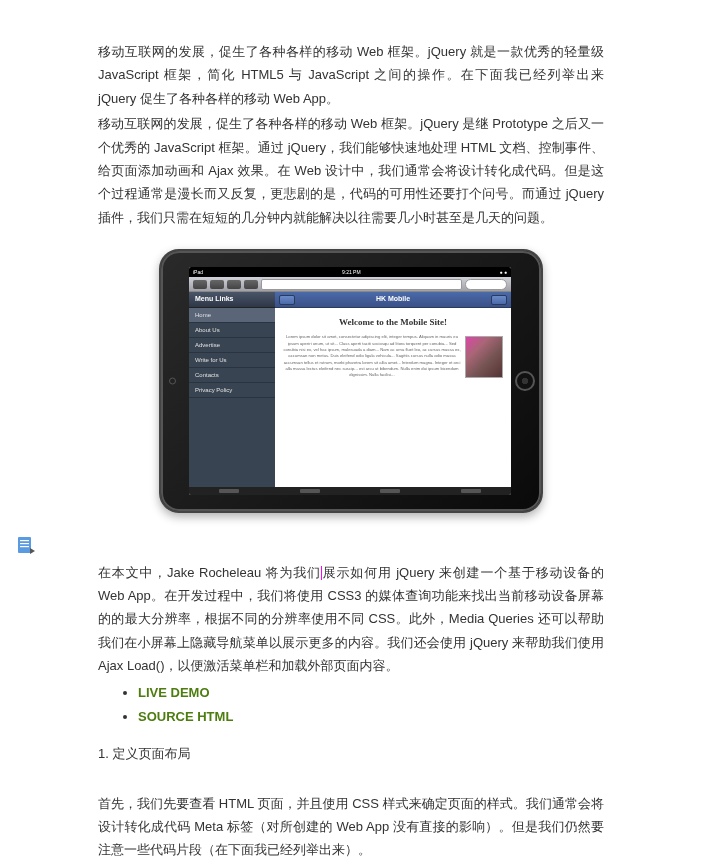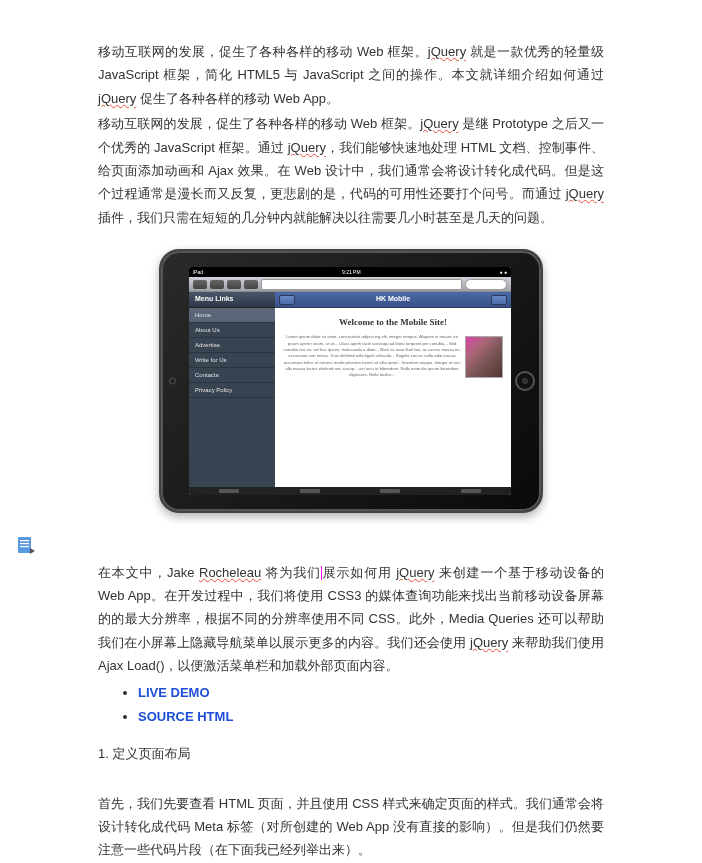--- a/index.html
+++ b/index.html
@@ -12,21 +12,21 @@
     background: #fff;
     width: 702px;
   }
   .content {
     padding: 40px 98px 20px 98px;
   }
   .para {
     margin: 0 0 2px 0;
     text-align: justify;
   }
-  .para .u { text-decoration: underline; text-decoration-color: #e74c3c; text-decoration-style: wavy; text-decoration-thickness: 1px; }
+  .para .u { text-decoration-color: #e74c3c; text-decoration-style: wavy; text-decoration-thickness: 1px; }
   .cursor { display:inline-block; width:1px; height:14px; background:#f0f; vertical-align:middle; margin:0 0px; }
   
   
   .ipad-wrap { text-align:center; margin: 20px 0 40px 0; }
   .ipad {
     display:inline-block;
     width: 380px;
     height: 260px;
     border-radius: 20px;
     background: linear-gradient(135deg,#2a2a2a,#0a0a0a);
@@ -69,33 +69,33 @@
   .tabbar { height:8px; background:#222; display:flex; justify-content:space-around; }
   .tabbar div{ width:20px; height:4px; background:#555; margin-top:2px; border-radius:1px; }
 
   
   .side-icon { position:absolute; left:16px; top:536px; }
   .doc-icon { display:inline-block; position:relative; }
   .doc-svg { display:block; }
   
   ul.bullets { margin:4px 0 12px 0; padding-left:40px; }
   ul.bullets li { margin:0; }
-  ul.bullets a { color:#1d4ed8; font-weight:bold; text-decoration:none; }
+  ul.bullets a { color:#4d7c0f; font-weight:bold; text-decoration:none; }
   
   .heading { font-weight:normal; margin:14px 0 26px 0; }
   
   .codeline { font-family: Arial, sans-serif; font-size:12px; color:#555; }
   .codeline .u2 { text-decoration: underline; text-decoration-color: #e74c3c; text-decoration-style: wavy; }
 </style>
 </head>
 <body>
 
 <div class="content">
 
-  <p class="para" id="p1"><span>移动互联网的发展，促生了各种各样的移动 Web 框架。</span><span class="u">jQuery</span><span> 就是一款优秀的轻量级 JavaScript 框架，简化 HTML5 与 JavaScript 之间的操作。本文就详细介绍如何通过 </span><span class="u">jQuery</span><span> 促生了各种各样的移动 Web App。</span></p>
+  <p class="para" id="p1"><span>移动互联网的发展，促生了各种各样的移动 Web 框架。</span><span class="u">jQuery</span><span> 就是一款优秀的轻量级 JavaScript 框架，简化 HTML5 与 JavaScript 之间的操作。在下面我已经列举出来 </span><span class="u">jQuery</span><span> 促生了各种各样的移动 Web App。</span></p>
   <p class="para" id="p2"><span>移动互联网的发展，促生了各种各样的移动 Web 框架。</span><span class="u">jQuery</span><span> 是继 Prototype 之后又一个优秀的 JavaScript 框架。通过 </span><span class="u">jQuery</span><span>，我们能够快速地处理 HTML 文档、控制事件、给页面添加动画和 Ajax 效果。在 Web 设计中，我们通常会将设计转化成代码。但是这个过程通常是漫长而又反复，更悲剧的是，代码的可用性还要打个问号。而通过 </span><span class="u">jQuery</span><span> 插件，我们只需在短短的几分钟内就能解决以往需要几小时甚至是几天的问题。</span></p>
 
   <div class="ipad-wrap">
     <div class="ipad">
       <div class="screen">
         <div class="statusbar">
           <span>iPad</span>
           <span>9:21 PM</span>
           <span>● ●</span>
         </div>

